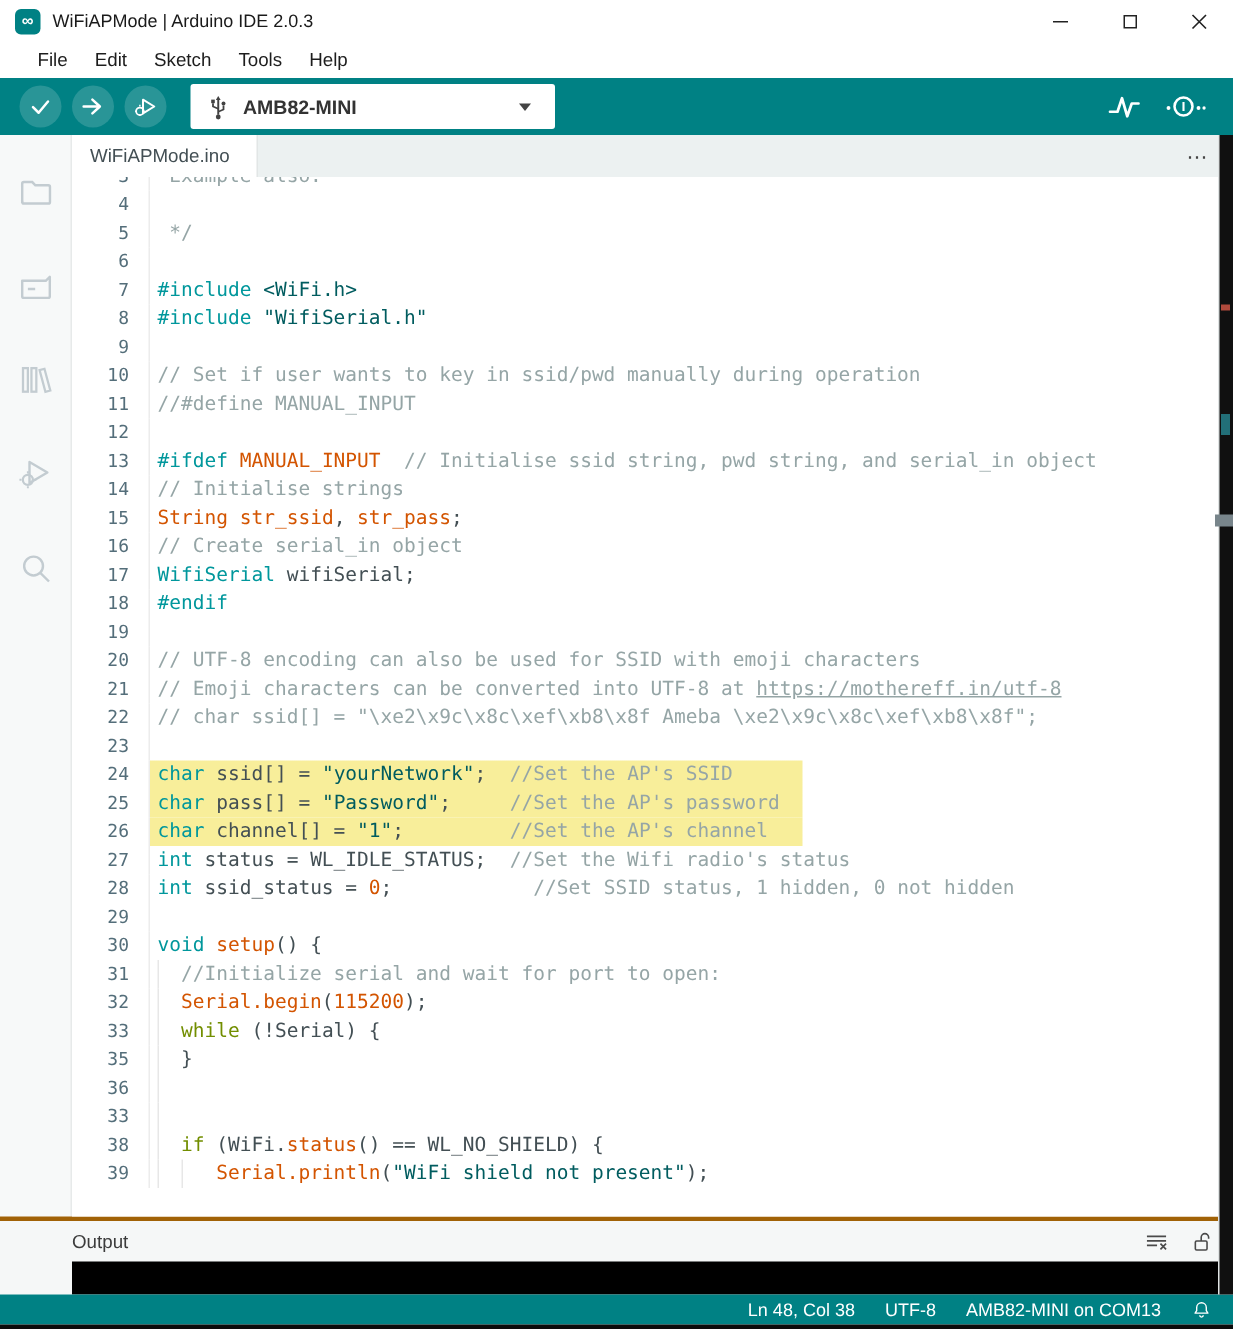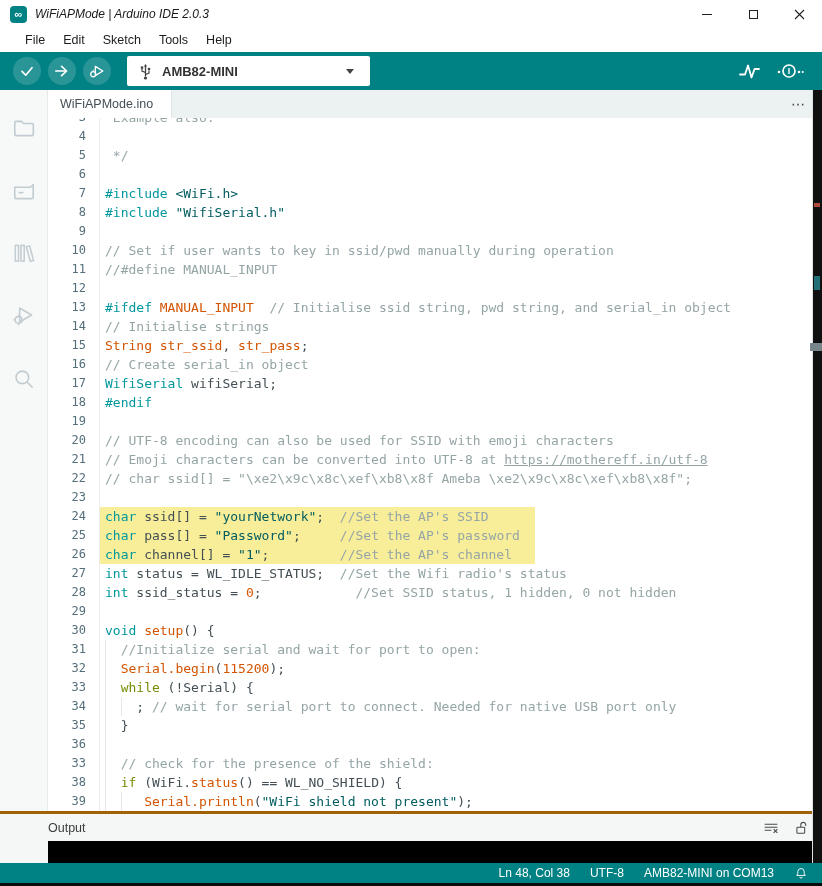--- a/index.html
+++ b/index.html
@@ -8,21 +8,21 @@
     --hl:#F8EE9A; --lnum:#546E7A;
   }
   *{box-sizing:border-box;margin:0;padding:0}
   html,body{width:822px;background:#fff;font-family:"Liberation Sans",sans-serif;}
   .window{position:relative;width:822px;height:886px;background:#fff;overflow:hidden;display:flex;flex-direction:column;}
 
   
   .titlebar{height:28px;display:flex;align-items:center;background:#fff;flex:0 0 auto;}
   .app-icon{width:17px;height:17px;border-radius:4px;background:var(--teal);color:#fff;margin-left:10px;
     display:flex;align-items:center;justify-content:center;font-size:11px;font-weight:bold;line-height:1;}
-  .title-text{margin-left:8px;font-size:12px;color:#1a1a1a;font-style:italic;}
+  .title-text{margin-left:8px;font-size:12px;color:#1a1a1a;}
   .win-controls{margin-left:auto;display:flex;height:100%;}
   .win-btn{width:46px;height:100%;display:flex;align-items:center;justify-content:center;color:#222;}
   .min-glyph{width:10px;border-top:1px solid #222;display:block;}
   .max-glyph{width:9px;height:9px;border:1px solid #222;display:block;}
 
   
   .menubar{height:24px;display:flex;align-items:center;padding-left:16px;background:#fff;flex:0 0 auto;}
   .menu-item{font-size:12.5px;color:#1d1d1d;padding:3px 9px;}
 
   
@@ -316,34 +316,30 @@
             </div>
             <div class="code-line">
               <div class="line-num">32</div>
               <div class="line-content"><span class="indent-guide" style="left: calc(0ch + 5px);"></span><span class="tk-d">  </span><span class="tk-fn">Serial.begin</span><span class="tk-d">(</span><span class="tk-fn">115200</span><span class="tk-d">);</span></div>
             </div>
             <div class="code-line">
               <div class="line-num">33</div>
               <div class="line-content"><span class="indent-guide" style="left: calc(0ch + 5px);"></span><span class="tk-d">  </span><span class="tk-ctl">while</span><span class="tk-d"> (!Serial) {</span></div>
             </div>
             <div class="code-line">
-              <div class="line-num">34</div>
-              <div class="line-content"><span class="indent-guide" style="left: calc(0ch + 5px);"></span><span class="indent-guide" style="left: calc(2ch + 5px);"></span><span class="tk-d">    ; </span><span class="tk-cm">// wait for serial port to connect. Needed for native USB port only</span></div>
-            </div>
-            <div class="code-line">
               <div class="line-num">35</div>
               <div class="line-content"><span class="indent-guide" style="left: calc(0ch + 5px);"></span><span class="tk-d">  }</span></div>
             </div>
             <div class="code-line">
               <div class="line-num">36</div>
               <div class="line-content"><span class="indent-guide" style="left: calc(0ch + 5px);"></span></div>
             </div>
             <div class="code-line">
               <div class="line-num">33</div>
-              <div class="line-content"><span class="indent-guide" style="left: calc(0ch + 5px);"></span><span class="tk-d">  </span><span class="tk-cm">// check for the presence of the shield:</span></div>
+              <div class="line-content"><span class="indent-guide" style="left: calc(0ch + 5px);"></span><span class="tk-d">  </span></div>
             </div>
             <div class="code-line">
               <div class="line-num">38</div>
               <div class="line-content"><span class="indent-guide" style="left: calc(0ch + 5px);"></span><span class="tk-d">  </span><span class="tk-ctl">if</span><span class="tk-d"> (WiFi.</span><span class="tk-fn">status</span><span class="tk-d">() == WL_NO_SHIELD) {</span></div>
             </div>
             <div class="code-line">
               <div class="line-num">39</div>
               <div class="line-content"><span class="indent-guide" style="left: calc(0ch + 5px);"></span><span class="indent-guide" style="left: calc(2ch + 5px);"></span><span class="tk-d">     </span><span class="tk-fn">Serial.println</span><span class="tk-d">(</span><span class="tk-str">"WiFi shield not present"</span><span class="tk-d">);</span></div>
             </div>
           </div>

